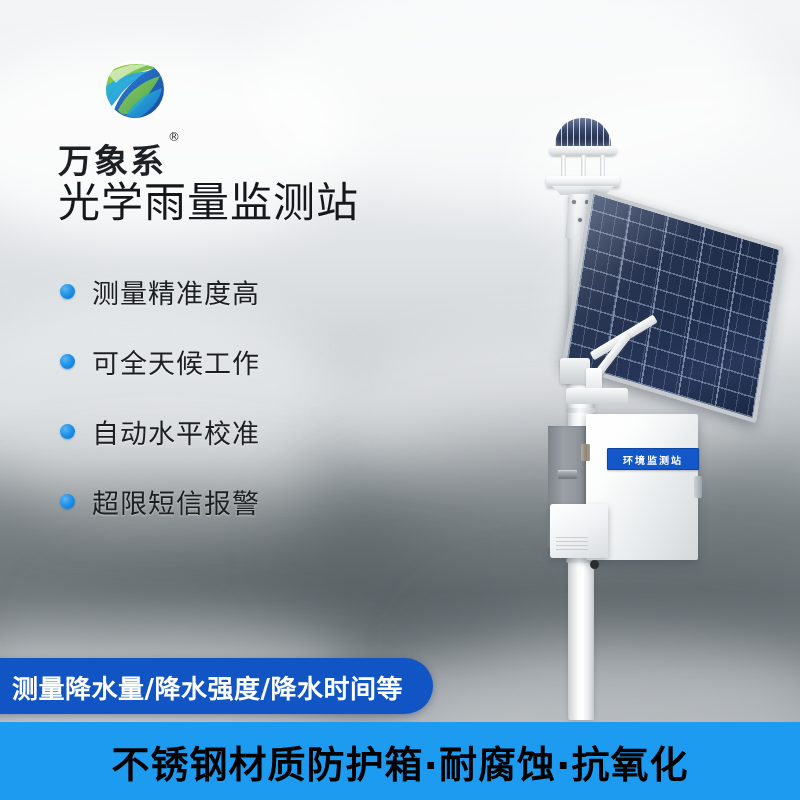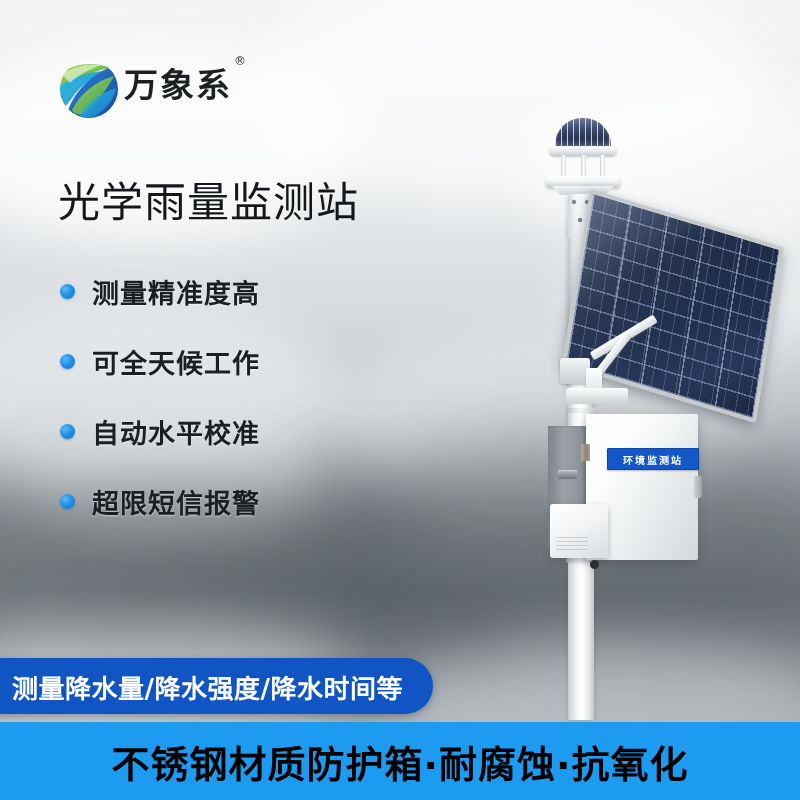--- a/index.html
+++ b/index.html
@@ -178,21 +178,21 @@
     content:"";position:absolute;left:6px;top:30px;width:32px;height:16px;
     background:repeating-linear-gradient(0deg,#c3c8cc 0 1px,rgba(0,0,0,0) 1px 4px);
     opacity:.85;
   }
   .drip{
     position:absolute;left:590px;top:560px;width:9px;height:9px;border-radius:50%;
     background:#2a2e31;z-index:5;
   }
 
   
-  .logo{position:absolute;left:58px;top:58px;display:flex;align-items:flex-start;gap:4px;}
+  .logo{position:absolute;left:58px;top:58px;display:flex;align-items:flex-end;gap:14px;flex-direction:column;}
   .logo-mark{width:62px;height:62px;position:relative;}
   .logo-text{
     font-size:34px;font-weight:700;color:#1d2023;letter-spacing:2px;
     font-family:"DejaVu Sans","Liberation Sans",sans-serif;
     position:relative;
   }
   .logo-r{
     position:absolute;top:-4px;right:-16px;font-size:12px;font-weight:400;color:#2a2d30;
   }
 
@@ -206,21 +206,21 @@
   }
   .features{position:absolute;left:60px;top:256px;width:330px;}
   .feat{display:flex;align-items:center;height:70px;}
   .dot{
     width:15px;height:15px;border-radius:50%;
     background:radial-gradient(circle at 34% 32%,#5bb6f5 0%,#1e90e8 48%,#0f72c8 100%);
     flex:0 0 auto;margin-right:17px;
     box-shadow:0 1px 2px rgba(40,70,110,.35);
   }
   .feat-label{
-    font-size:27px;font-weight:700;color:#1c1f22;letter-spacing:1px;
+    font-size:27px;font-weight:400;color:#1c1f22;letter-spacing:1px;
     font-family:"DejaVu Sans","Liberation Sans",sans-serif;
     text-shadow:0 1px 2px rgba(255,255,255,.5);
   }
 
   
   .pill{
     position:absolute;left:-22px;top:658px;height:56px;
     padding:0 30px 0 34px;
     display:flex;align-items:center;
     background:#1155c4;

